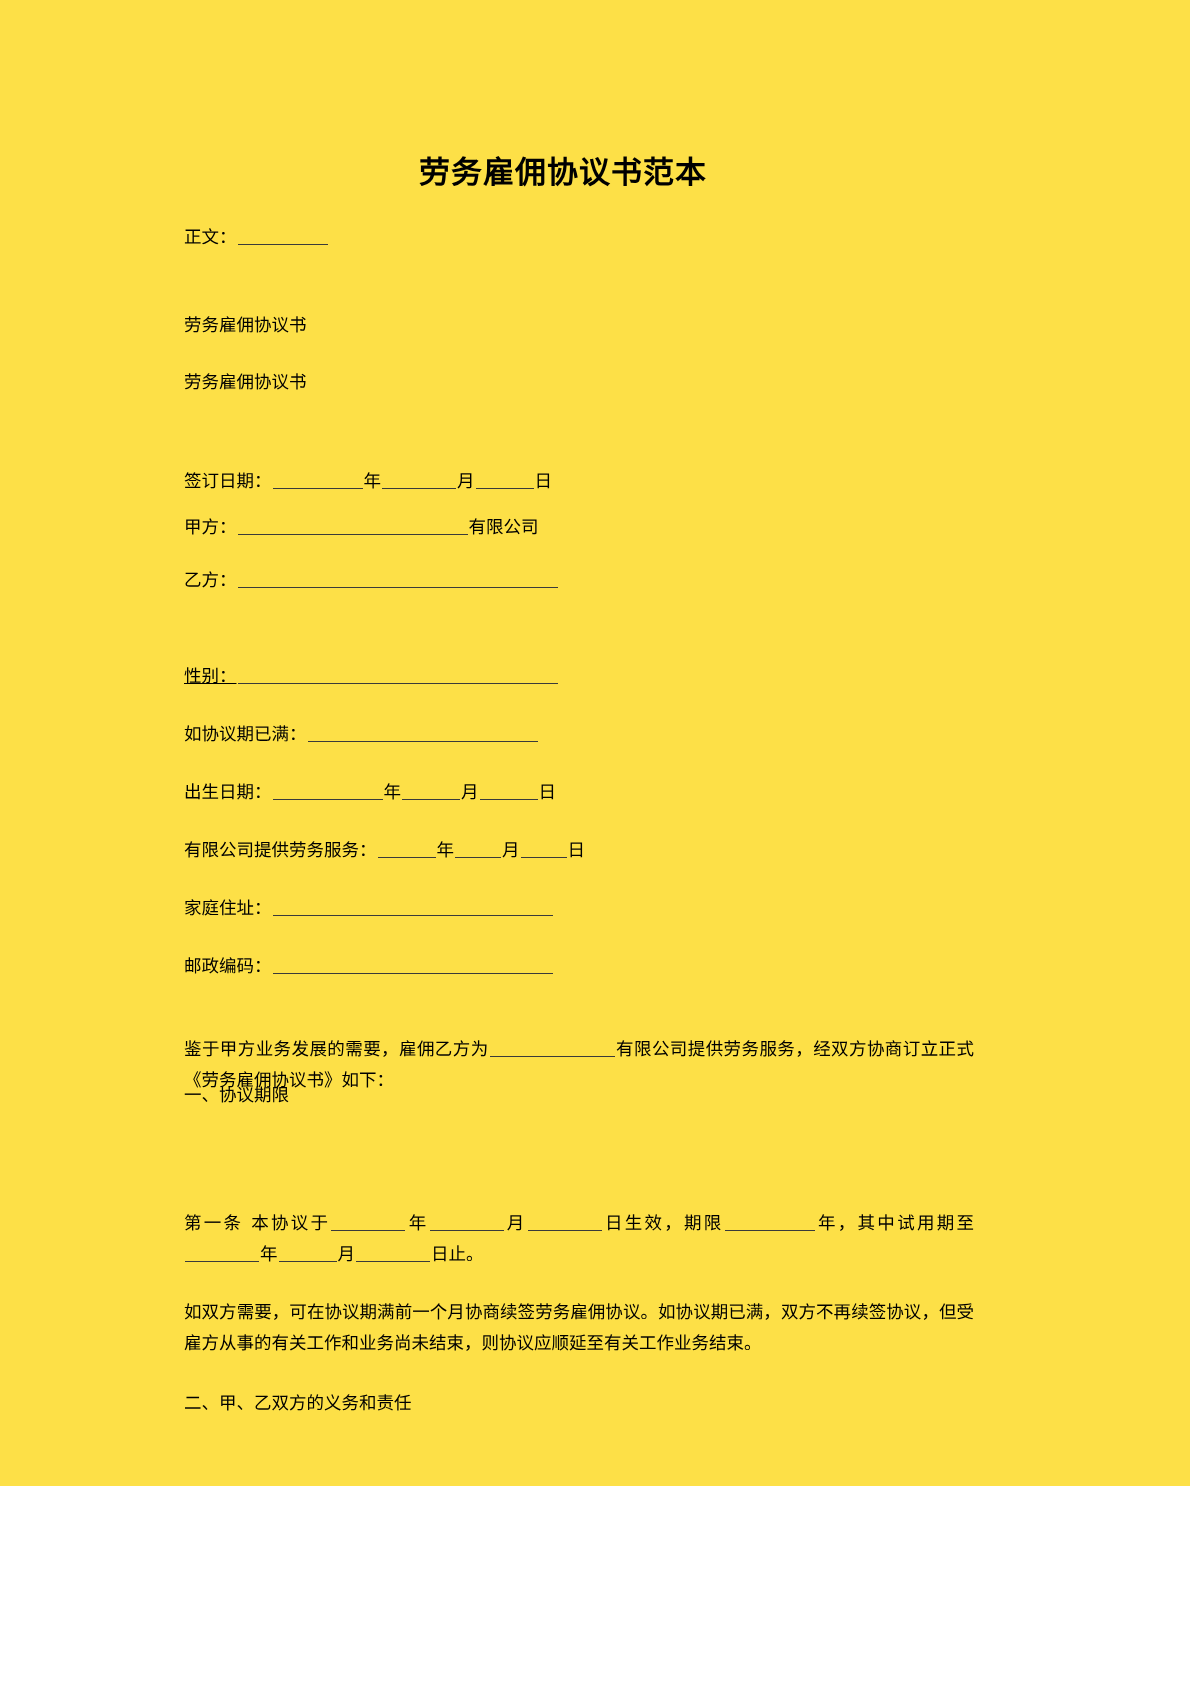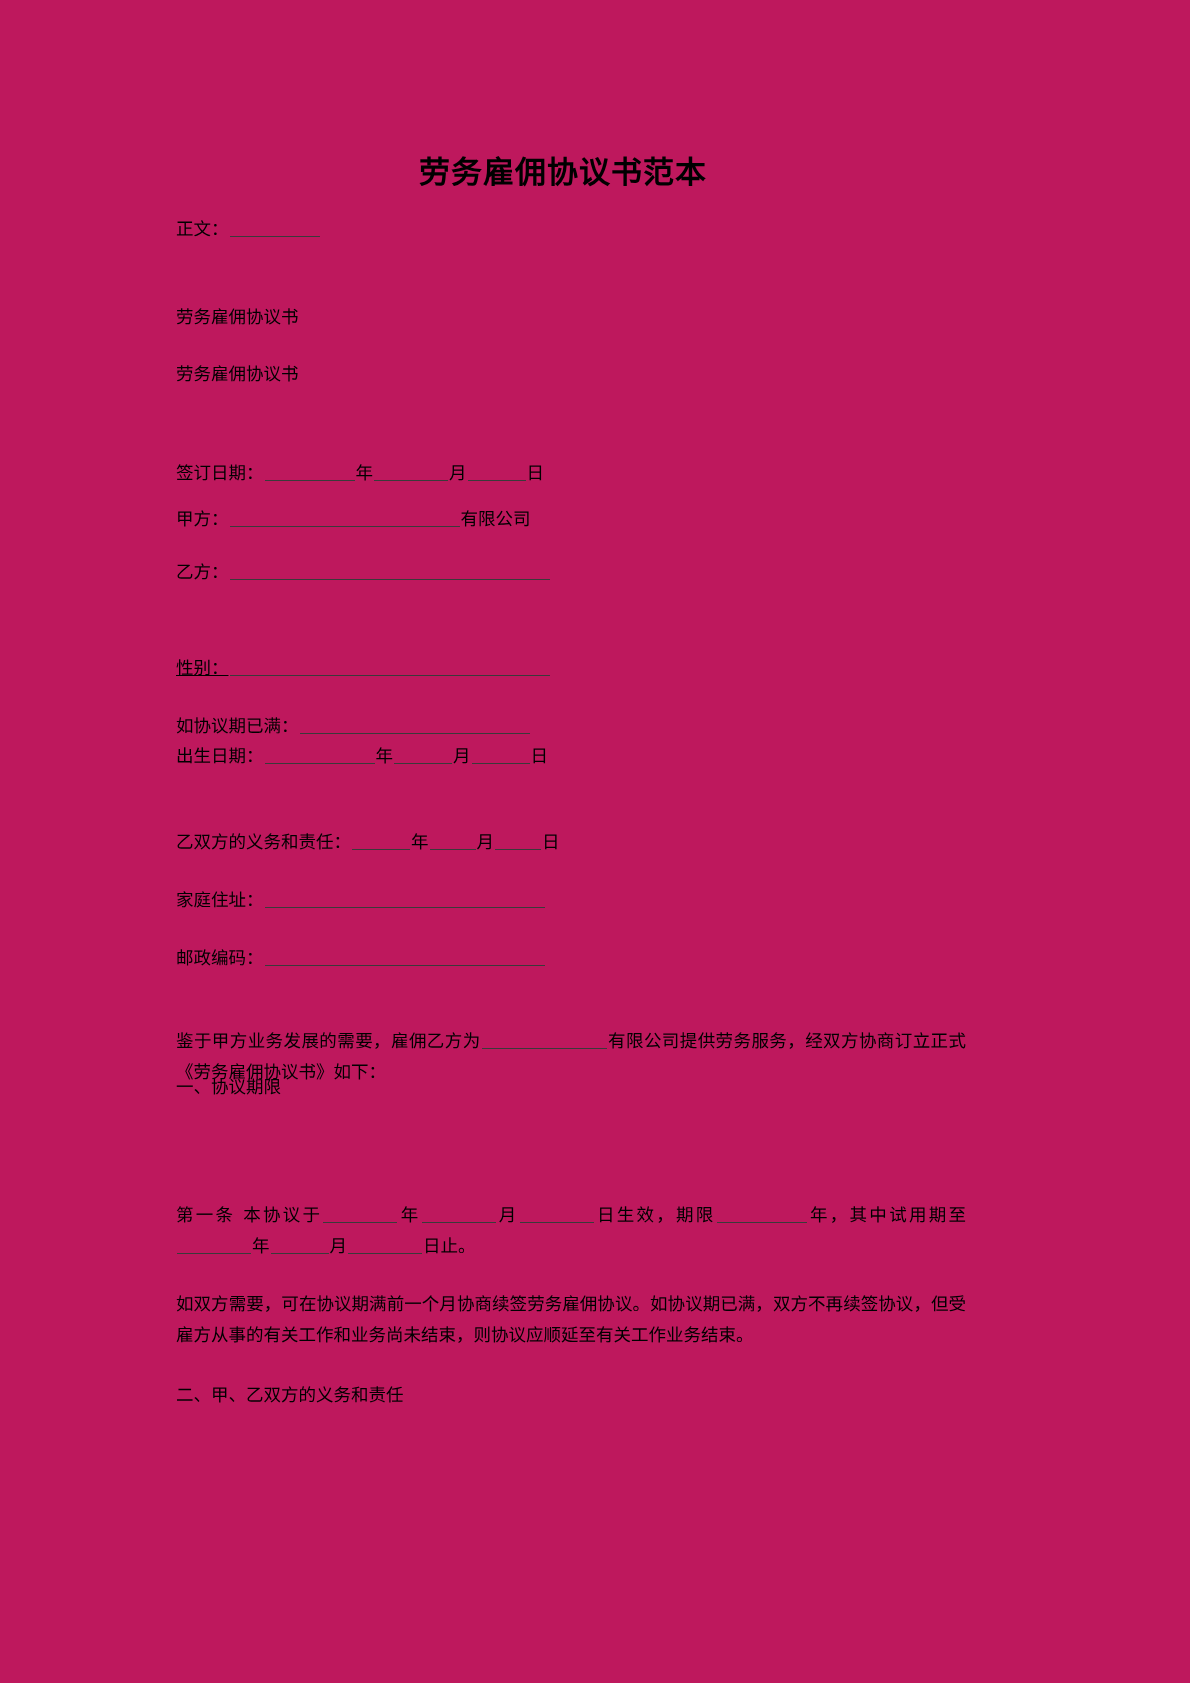--- a/index.html
+++ b/index.html
@@ -8,23 +8,23 @@
     padding: 0;
     background: #ffffff;
   }
   body {
     font-family: "DejaVu Serif", "Liberation Serif", serif;
     color: #000000;
   }
   .page {
     position: relative;
     width: 1190px;
-    height: 1683px;
+    height: 1486px;
     margin: 0 auto;
-    background: #be185d;
+    background: #fde047;
     box-sizing: border-box;
     padding: 0;
     overflow: hidden;
   }
   .content {
     position: absolute;
     left: 168px;
     top: 0;
     width: 790px;
   }
@@ -46,21 +46,21 @@
   }
 
   
   .p {
     position: absolute;
     left: 0;
     font-size: 17.5px;
     line-height: 31px;
     font-family: "DejaVu Serif", "Liberation Serif", serif;
     white-space: pre-wrap;
-    margin: 8px;
+    margin: 16px;
   }
   .p.block {
     width: 790px;
     text-align: justify;
     white-space: normal;
   }
   .blank {
     display: inline-block;
     border-bottom: 1px solid #3a3a3a;
     vertical-align: baseline;
@@ -93,23 +93,23 @@
     <div class="p" style="top:450px;"><span>签订日期：</span><span class="blank b-lg"></span><span>年</span><span class="blank b-md"></span><span>月</span><span class="blank b-sm"></span><span>日</span></div>
 
     <div class="p" style="top:496px;"><span>甲方：</span><span class="blank b-230"></span><span>有限公司</span></div>
 
     <div class="p" style="top:549px;"><span>乙方：</span><span class="blank b-320"></span></div>
 
     <div class="p" style="top:645px;text-decoration:underline;"><span>性别：</span><span class="blank b-320"></span></div>
 
     <div class="p" style="top:703px;"><span>如协议期已满：</span><span class="blank b-230"></span></div>
 
-    <div class="p" style="top:733px;"><span>出生日期：</span><span class="blank b-xl"></span><span>年</span><span class="blank b-sm"></span><span>月</span><span class="blank b-sm"></span><span>日</span></div>
+    <div class="p" style="top:761px;"><span>出生日期：</span><span class="blank b-xl"></span><span>年</span><span class="blank b-sm"></span><span>月</span><span class="blank b-sm"></span><span>日</span></div>
 
-    <div class="p" style="top:819px;"><span>乙双方的义务和责任：</span><span class="blank b-sm"></span><span>年</span><span class="blank b-xs"></span><span>月</span><span class="blank b-xs"></span><span>日</span></div>
+    <div class="p" style="top:819px;"><span>有限公司提供劳务服务：</span><span class="blank b-sm"></span><span>年</span><span class="blank b-xs"></span><span>月</span><span class="blank b-xs"></span><span>日</span></div>
 
     <div class="p" style="top:877px;"><span>家庭住址：</span><span class="blank b-280"></span></div>
 
     <div class="p" style="top:935px;"><span>邮政编码：</span><span class="blank b-280"></span></div>
 
     <div class="p block" style="top:1018px;"><span>鉴于甲方业务发展的需要，雇佣乙方为</span><span class="blank b-125"></span><span>有限公司提供劳务服务，经双方协商订立正式《劳务雇佣协议书》如下：</span></div>
 
     <div class="p" style="top:1064px;text-align:center;">一、协议期限</div>
 
     <div class="p block" style="top:1192px;"><span>第一条  本协议于</span><span class="blank b-md"></span><span>年</span><span class="blank b-md"></span><span>月</span><span class="blank b-md"></span><span>日生效，期限</span><span class="blank b-lg"></span><span>年，其中试用期至</span><span class="blank b-md"></span><span>年</span><span class="blank b-sm"></span><span>月</span><span class="blank b-md"></span><span>日止。</span></div>

